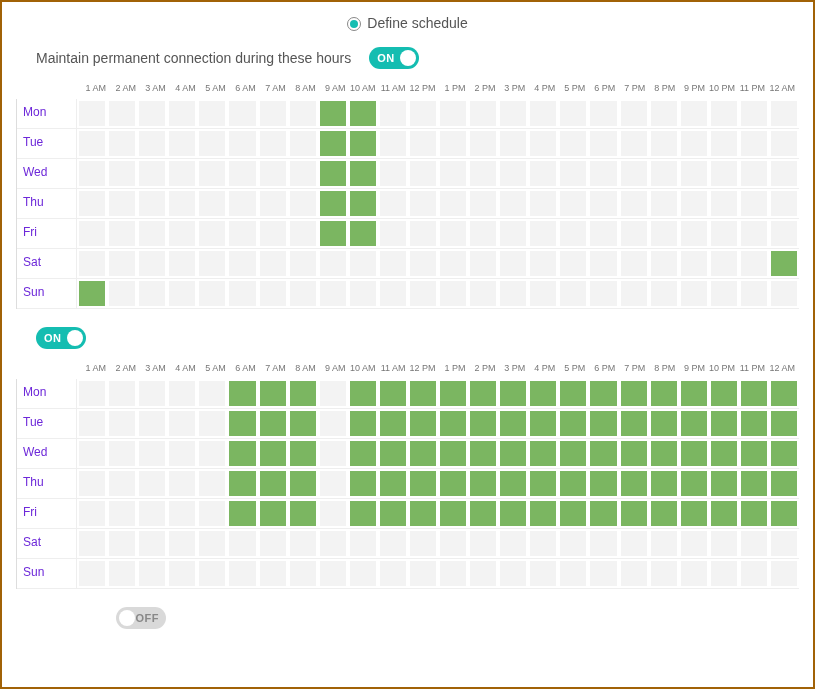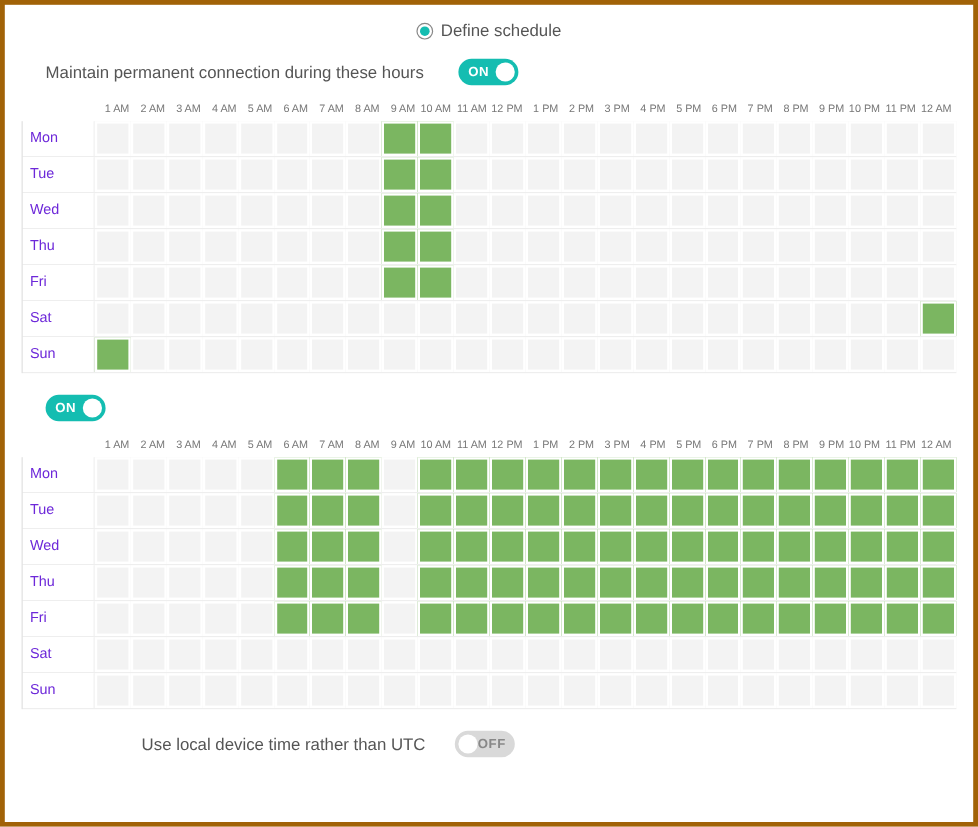--- a/index.html
+++ b/index.html
@@ -4,21 +4,21 @@
 <style>
   * { box-sizing: border-box; }
   body {
     margin: 0;
     padding: 0;
     font-family: -apple-system, BlinkMacSystemFont, "Segoe UI", Arial, sans-serif;
     background: #fff;
     color: #555;
   }
   .panel {
-    border: 4px solid #a16207;
+    border: 2px solid #a16207;
     width: 815px;
     height: 689px;
     padding: 10px 14px 8px 14px;
     position: relative;
   }
   .radio-row {
     text-align: center;
     font-size: 14px;
     color: #555;
     margin-bottom: 16px;
@@ -43,21 +43,21 @@
   }
   .radio .dot {
     width: 8px;
     height: 8px;
     border-radius: 50%;
     background: #14bdb1;
   }
   .section-row {
     display: flex;
     align-items: center;
-    gap: 29px;
+    gap: 18px;
     font-size: 14px;
     color: #555;
     margin: 0 0 14px 20px;
   }
   .toggle {
     width: 50px;
     height: 22px;
     border-radius: 11px;
     position: relative;
     cursor: pointer;
@@ -603,20 +603,19 @@
           <div class="cell"></div>
           <div class="cell"></div>
           <div class="cell"></div>
           <div class="cell"></div>
           <div class="cell"></div>
         </div>
       </div>
   </div>
 
   <div class="footer-row">
-    <span>Use local device time rather than UTC</span>
     <span class="toggle off">
       <span class="lab">OFF</span>
       <span class="knob"></span>
     </span>
   </div>
 
 </div>
 
 </body></html>

